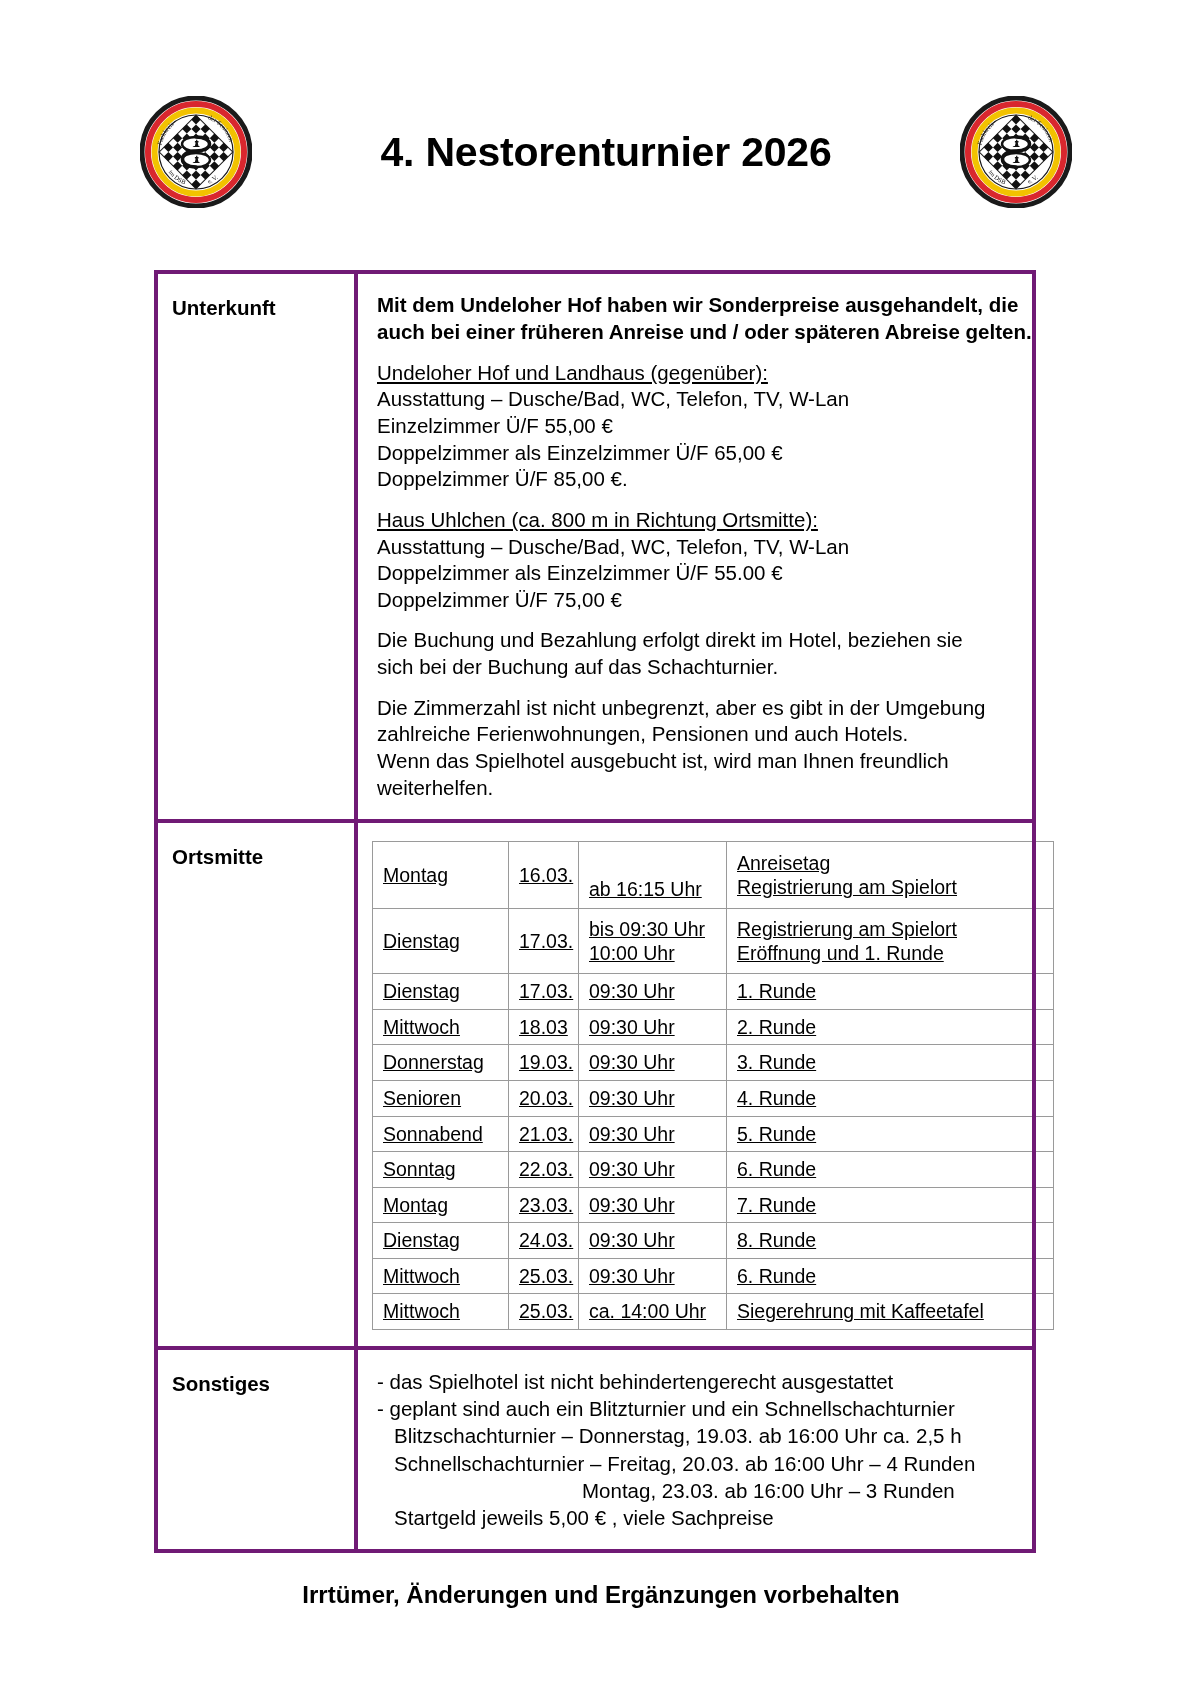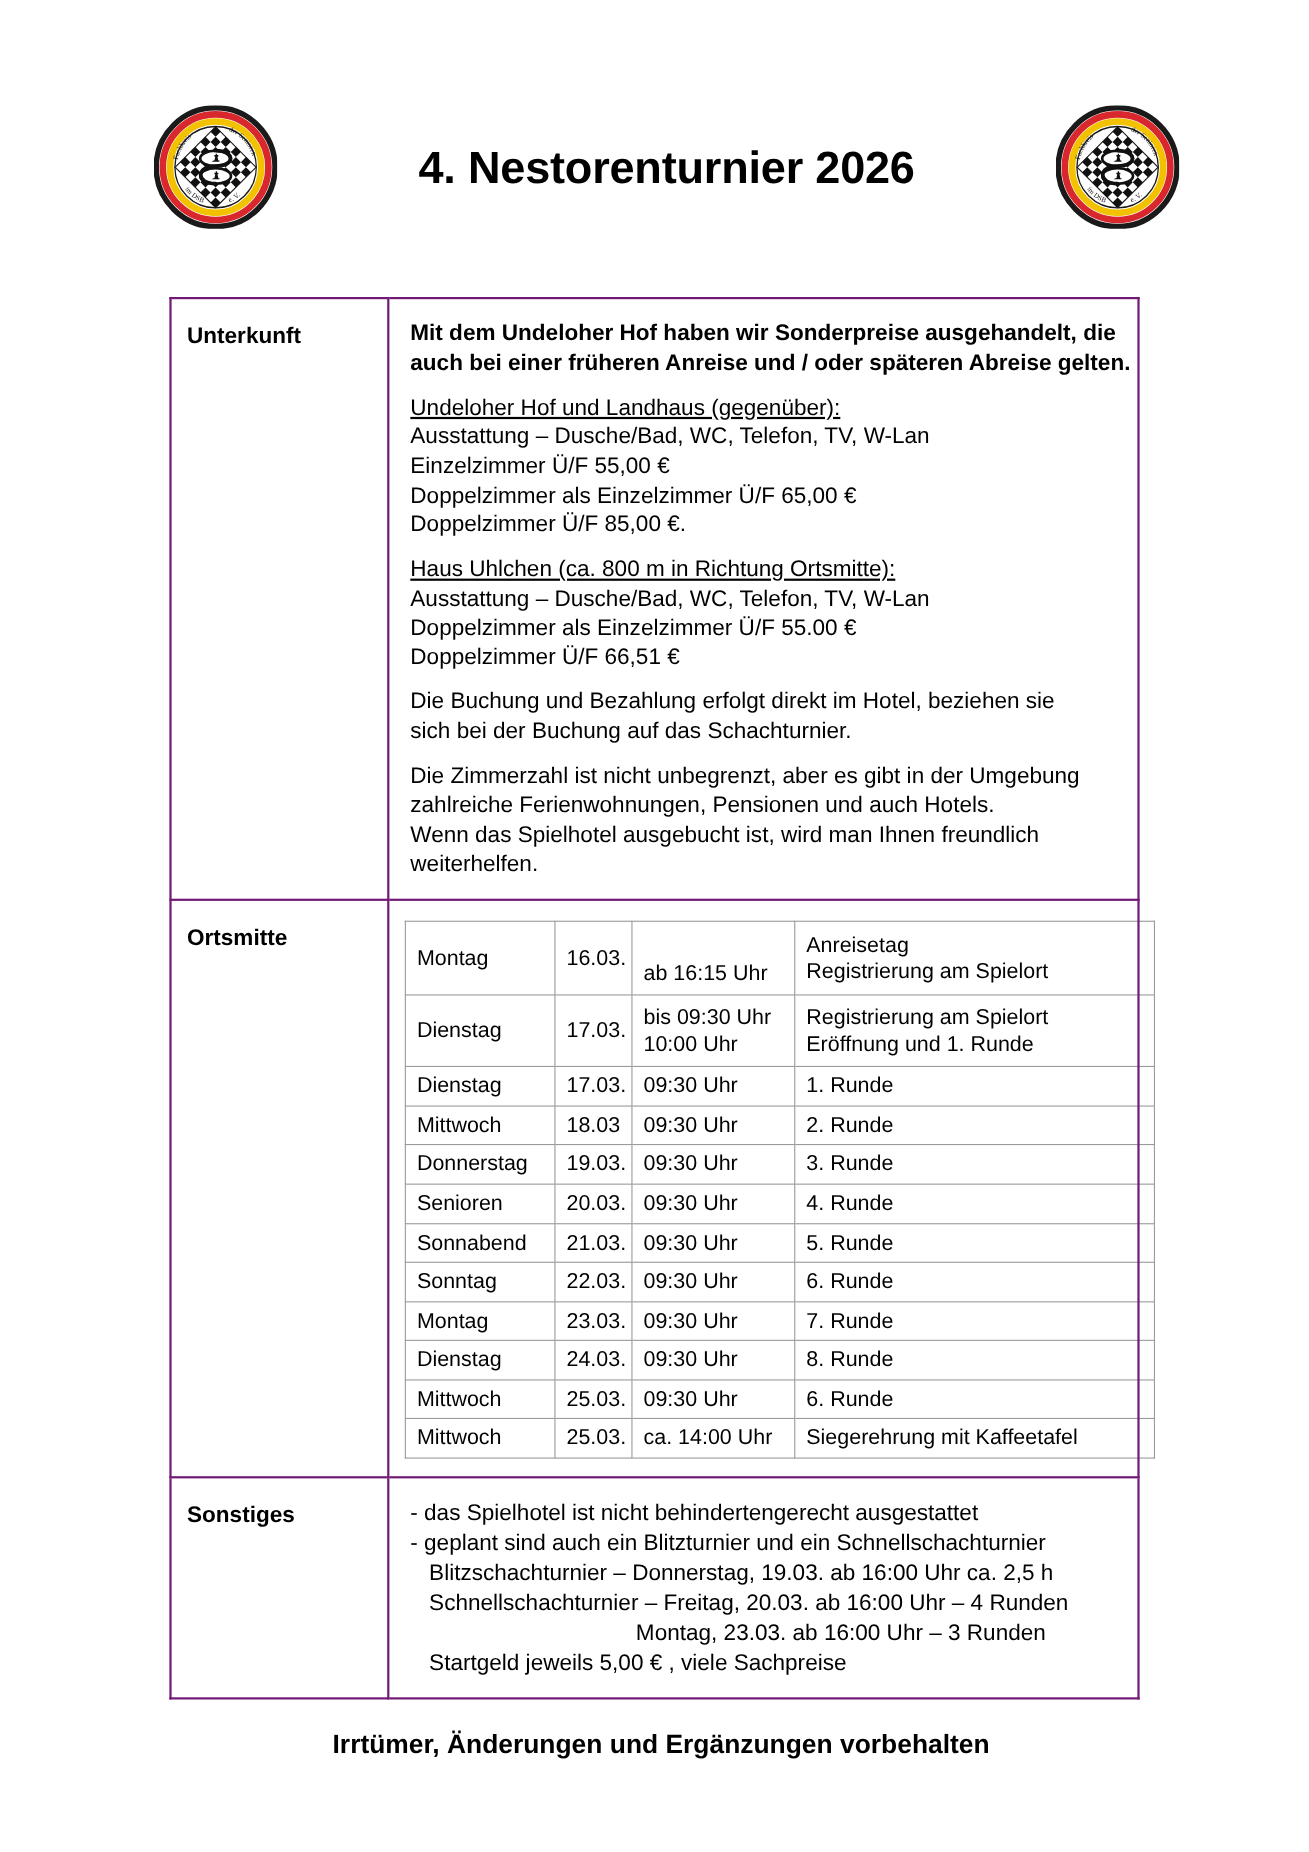--- a/index.html
+++ b/index.html
@@ -53,38 +53,39 @@
   }
 
   
   .outer-table {
     margin: 62px auto 0 auto;
     width: 882px;
     border-collapse: collapse;
     table-layout: fixed;
   }
   .outer-table > tbody > tr > td {
-    border: 2px solid #701a75;
+    border: 4px solid #701a75;
     vertical-align: top;
     padding: 0;
   }
   .outer-table .label-cell {
     width: 182px;
     padding: 22px 0 0 14px;
     font-size: 20.5px;
     font-weight: bold;
     vertical-align: top;
   }
   .outer-table .content-cell {
     padding: 18px 16px 18px 19px;
     font-size: 20.5px;
     line-height: 1.30;
   }
   .outer-table .content-cell.tight {
     padding: 12px 10px 12px 12px;
+    text-decoration: underline;
   }
 
   .para { margin: 0 0 14px 0; }
   .para:last-child { margin-bottom: 0; }
   .para.bold { font-weight: bold; line-height: 1.31; }
   .underline { text-decoration: underline; text-align: right; }
   .nowrapline { white-space: nowrap; }
 
   
   .schedule {
@@ -291,21 +292,21 @@
             <span>Ausstattung – Dusche/Bad, WC, Telefon, TV, W-Lan</span><br>
             <span>Einzelzimmer Ü/F 55,00 €</span><br>
             <span>Doppelzimmer als Einzelzimmer  Ü/F 65,00 €</span><br>
             <span>Doppelzimmer Ü/F 85,00 €.</span>
           </p>
 
           <p class="para">
             <span class="underline">Haus Uhlchen (ca. 800 m in Richtung Ortsmitte):</span><br>
             <span>Ausstattung – Dusche/Bad, WC, Telefon, TV, W-Lan</span><br>
             <span>Doppelzimmer als Einzelzimmer  Ü/F 55.00 €</span><br>
-            <span>Doppelzimmer Ü/F 66,51 €</span>
+            <span>Doppelzimmer Ü/F 75,00 €</span>
           </p>
 
           <p class="para">
             <span>Die Buchung und Bezahlung erfolgt direkt im Hotel, beziehen sie</span><br>
             <span>sich bei der Buchung auf das Schachturnier.</span>
           </p>
 
           <p class="para">
             <span>Die Zimmerzahl ist nicht unbegrenzt, aber es gibt in der Umgebung</span><br>
             <span>zahlreiche Ferienwohnungen, Pensionen und auch Hotels.</span><br>

